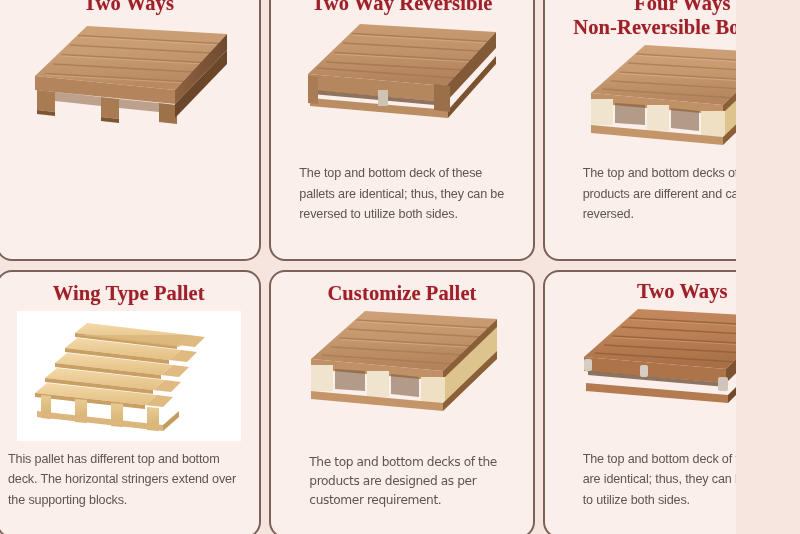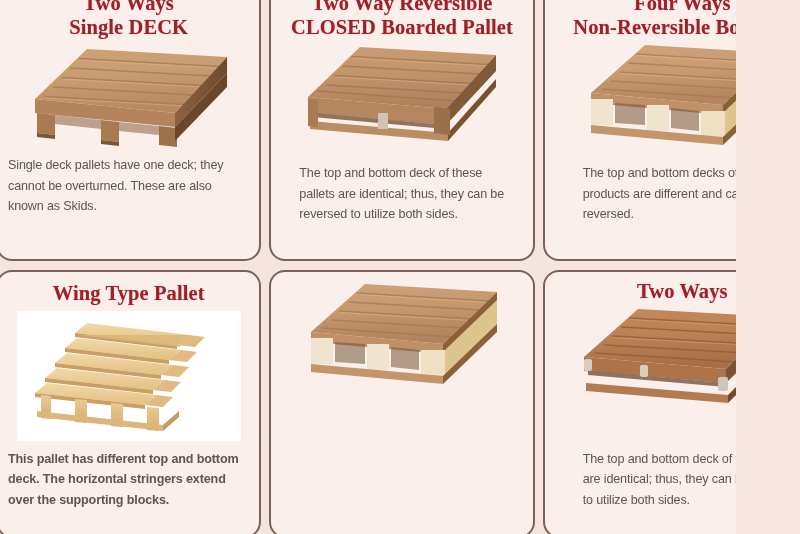--- a/index.html
+++ b/index.html
@@ -90,21 +90,21 @@
     width: 100%;
     margin-top: auto;
     padding: 0 2px 10px 4px;
     box-sizing: border-box;
   }
 
   
   .card-1 .card-body { padding-left: 0px; padding-bottom: 40px; }
   .card-2 .card-body { padding-left: 18px; padding-bottom: 26px; }
   .card-3 .card-body { padding-left: 28px; padding-bottom: 26px; }
-  .card-4 .card-body { padding-left: 0px;  padding-bottom: 18px; font-weight: bold; }
+  .card-4 .card-body { padding-left: 0px;  padding-bottom: 18px; }
   .card-5 .card-body {
     padding-left: 28px;
     padding-bottom: 18px;
     font-family: "DejaVu Sans", sans-serif;
     font-size: 12.2px;
     line-height: 1.55;
     letter-spacing: -0.4px;
     white-space: nowrap;
   }
   .card-6 .card-body { padding-left: 28px; padding-bottom: 18px; }
@@ -120,21 +120,20 @@
 </style>
 </head>
 <body>
 
 <div id="infographic">
   <div class="grid">
 
     <div class="card card-1 row1">
       <div class="card-title">
         <span>Two Ways</span><br>
-        <span>Single DECK</span>
       </div>
       <div class="art">
         <svg width="228" height="112" viewBox="0 0 228 112" aria-hidden="true">
           <defs>
             <linearGradient id="topw1" x1="0" y1="0" x2="0.3" y2="1">
               <stop offset="0" stop-color="#cfa176"></stop>
               <stop offset="0.45" stop-color="#c89d74"></stop>
               <stop offset="1" stop-color="#b98a62"></stop>
             </linearGradient>
             <linearGradient id="sidew1" x1="0" y1="0" x2="1" y2="0">
@@ -166,27 +165,25 @@
           <polygon points="22,90 40,92 40,96 22,94" fill="#7d5634"></polygon>
           <polygon points="86,77 104,79 104,99 86,97" fill="#a87b53"></polygon>
           <polygon points="86,97 104,99 104,103 86,101" fill="#7d5634"></polygon>
           <polygon points="144,83 162,85 162,104 144,102" fill="#9d7149"></polygon>
           <polygon points="160,84 212,30 212,44 160,98" fill="#6c4629"></polygon>
 
           <polygon points="40,72 86,77 86,86 40,81" fill="#8a6140" opacity="0.55"></polygon>
           <polygon points="104,79 144,83 144,92 104,88" fill="#8a6140" opacity="0.55"></polygon>
         </svg>
       </div>
-      <div class="card-body">Single deck pallets have one deck; they cannot be overturned. These are also known as Skids.</div>
     </div>
 
     <div class="card card-2 row1">
       <div class="card-title">
         <span>Two Way Reversible</span><br>
-        <span>CLOSED Boarded Pallet</span>
       </div>
       <div class="art">
         <svg width="224" height="110" viewBox="0 0 224 110" aria-hidden="true">
           <defs>
             <linearGradient id="topw2" x1="0" y1="0" x2="0.2" y2="1">
               <stop offset="0" stop-color="#cb9d74"></stop>
               <stop offset="0.5" stop-color="#c2946c"></stop>
               <stop offset="1" stop-color="#b1815b"></stop>
             </linearGradient>
           </defs>
@@ -320,20 +317,23 @@
 
             <polygon points="8,96 134,110 134,116 8,102" fill="#dcb67c"></polygon>
             <polygon points="134,110 150,96 150,102 134,116" fill="#c49c60"></polygon>
           </g>
         </svg>
       </div>
       <div class="card-body">This pallet has different top and bottom deck. The horizontal stringers extend over the supporting blocks.</div>
     </div>
 
     <div class="card card-5">
+      <div class="card-title one-line">
+        <span>Customize Pallet</span>
+      </div>
       <div class="art">
         <svg width="226" height="114" viewBox="0 0 226 114" aria-hidden="true">
           <defs>
             <linearGradient id="topw5" x1="0" y1="0" x2="0.2" y2="1">
               <stop offset="0" stop-color="#cfa279"></stop>
               <stop offset="0.5" stop-color="#c5976d"></stop>
               <stop offset="1" stop-color="#b2835c"></stop>
             </linearGradient>
           </defs>
           <polygon points="76,4 208,12 154,64 22,52" fill="url(#topw5)"></polygon>
@@ -353,20 +353,25 @@
           <rect x="22" y="58" width="22" height="26" fill="#f0e4cf"></rect>
           <rect x="78" y="64" width="22" height="26" fill="#f0e4cf"></rect>
           <rect x="132" y="70" width="24" height="28" fill="#efe0c4"></rect>
           <polygon points="156,70 208,20 208,44 156,98" fill="#ddc48e"></polygon>
           <polygon points="22,84 154,96 154,104 22,92" fill="#c5956a"></polygon>
           <polygon points="154,96 208,44 208,52 154,104" fill="#8b6038"></polygon>
           <polygon points="46,62 76,64 76,84 46,82" fill="#79553a" opacity="0.55"></polygon>
           <polygon points="102,67 130,70 130,90 102,87" fill="#79553a" opacity="0.55"></polygon>
         </svg>
       </div>
+      <div class="card-body">
+        <div>The top and bottom decks of the</div>
+        <div>products are designed as per</div>
+        <div>customer requirement.</div>
+      </div>
     </div>
 
     <div class="card card-6 col3">
       <div class="card-title">
         <span>Two Ways</span><br>
       </div>
       <div class="art">
         <svg width="228" height="114" viewBox="0 0 228 114" aria-hidden="true">
           <defs>
             <linearGradient id="topw6" x1="0" y1="0" x2="0.2" y2="1">

